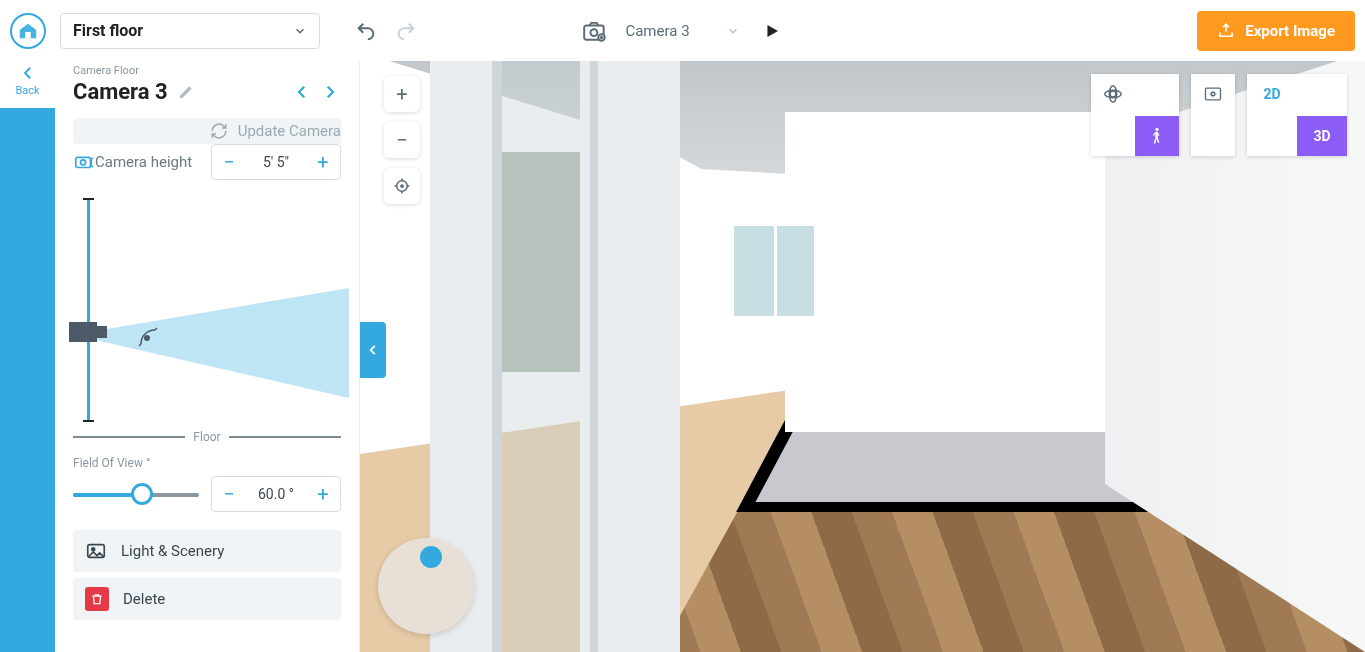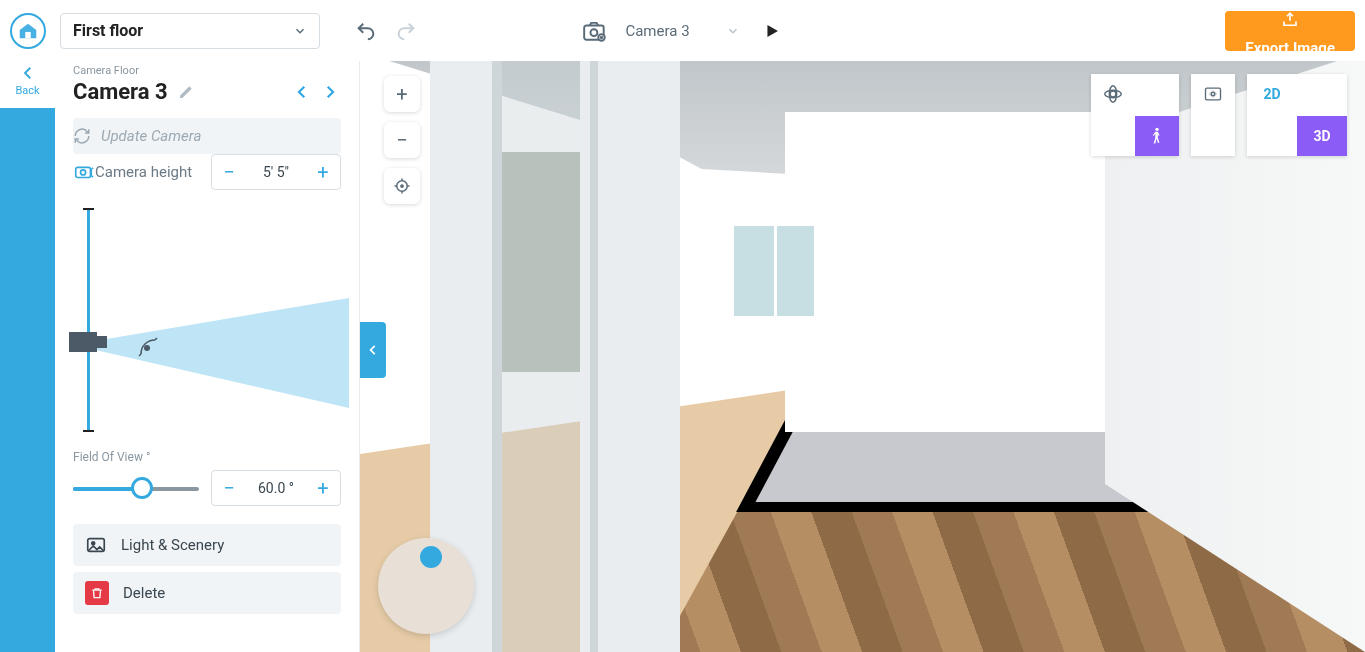--- a/index.html
+++ b/index.html
@@ -11,35 +11,35 @@
   .logo svg { width:22px; height:22px; }
   .floor-select { width:260px; height:36px; border:1px solid #d6dde3; border-radius:4px; display:flex; align-items:center; justify-content:space-between; padding:0 12px; font-weight:700; color:#222; cursor:pointer;}
   .undo-redo { display:flex; gap:16px; margin-left:24px; }
   .undo-redo .btn { width:24px; height:24px; color:#5a6b78; cursor:pointer; display:flex; align-items:center; justify-content:center;}
   .undo-redo .btn.disabled { color:#c9d2d9; }
   .center-cam { position:absolute; left:50%; transform:translateX(-50%); display:flex; align-items:center; gap:18px; }
   .cam-icon-btn { width:28px; height:28px; color:#5a6b78; display:flex; align-items:center; justify-content:center;}
   .cam-sel { display:flex; align-items:center; gap:36px; color:#5a6b78; font-size:15px;}
   .cam-sel .chev { color:#b9c3cb; }
   .play { color:#222; }
-  .export-btn { margin-left:auto; background:#ff9a1e; color:#fff; font-weight:700; border-radius:4px; height:40px; padding:0 20px; display:flex; align-items:center; gap:10px; cursor:pointer; border:none; font-size:15px;flex-direction:column;}
+  .export-btn { margin-left:auto; background:#ff9a1e; color:#fff; font-weight:700; border-radius:4px; height:40px; padding:0 20px; display:flex; align-items:center; gap:10px; cursor:pointer; border:none; font-size:15px;}
 
   
   .back-strip { position:absolute; top:52px; left:0; width:55px; bottom:0; background:#33a9e0; }
   .back-tile { background:#fff; width:55px; height:56px; display:flex; flex-direction:column; align-items:center; justify-content:center; color:#33a9e0; font-size:11px; cursor:pointer; gap:2px;}
 
   
   .sidebar { position:absolute; top:52px; left:55px; width:305px; bottom:0; background:#fff; border-right:1px solid #e7ecef; padding:12px 18px 18px 18px; }
   .cam-label { font-size:11px; color:#8a97a1; }
   .cam-row { display:flex; align-items:center; justify-content:space-between; margin-top:2px; }
   .cam-name { font-size:22px; font-weight:700; color:#222; display:flex; align-items:center; gap:10px;}
   .edit-pencil { color:#b0bac2; cursor:pointer; }
   .cam-nav { display:flex; gap:6px; }
   .cam-nav .nv { color:#33a9e0; cursor:pointer; width:22px; height:22px; display:flex; align-items:center; justify-content:center;}
-  .update-btn { margin-top:14px; width:100%; height:36px; border-radius:4px; background:#f1f4f6; color:#9da9b2; display:flex; align-items:center; justify-content:flex-start; gap:10px; font-size:15px; cursor:default;font-style:italic;}
+  .update-btn { margin-top:14px; width:100%; height:26px; border-radius:4px; background:#f1f4f6; color:#9da9b2; display:flex; align-items:center; justify-content:flex-end; gap:10px; font-size:15px; cursor:default;}
   .height-row { display:flex; align-items:center; }
   .height-icon { color:#33a9e0; }
   .height-label { color:#6b7a86; font-size:15px; flex:0 0 auto; }
   .stepper { margin-left:auto; width:130px; height:36px; border:1px solid #d6dde3; border-radius:4px; display:flex; align-items:center; }
   .stepper .sbtn { width:34px; text-align:center; color:#33a9e0; font-size:20px; cursor:pointer; user-select:none;}
   .stepper .val { flex:1; text-align:center; color:#3a4750; font-size:14px;}
 
   .cam-preview { margin-top:18px; position:relative; height:230px; }
   .cam-preview .pole { position:absolute; left:14px; top:0; width:3px; height:224px; background:#33a9e0; border-radius:2px;}
   .cam-preview .pole::before, .cam-preview .pole::after { content:""; position:absolute; left:-4px; width:11px; height:2px; background:#222;}
@@ -227,20 +227,25 @@
     <div class="fov"></div>
     <div class="pole"></div>
     <div class="cam-body"></div>
     <div class="cam-lens"></div>
     <svg class="swing" viewBox="0 0 24 24">
         <path d="M4 20c0-8 6-14 14-14" fill="none" stroke="#4b5a66" stroke-width="1.6"></path>
         <circle cx="10" cy="14" r="3" fill="#4b5a66"></circle>
         <path d="M4 20l-2 2M18 6l2-2" stroke="#4b5a66" stroke-width="1.6"></path>
       </svg>
   </div>
+  <div class="floor-rule">
+    <div class="ln"></div>
+    <span>Floor</span>
+    <div class="ln"></div>
+  </div>
 
   <div class="fov-label">Field Of View °</div>
   <div class="fov-row">
     <div class="slider">
       <div class="track"></div>
         <div class="fill"></div>
         <div class="thumb"></div>
     </div>
     <div class="stepper">
       <div class="sbtn">−</div>

